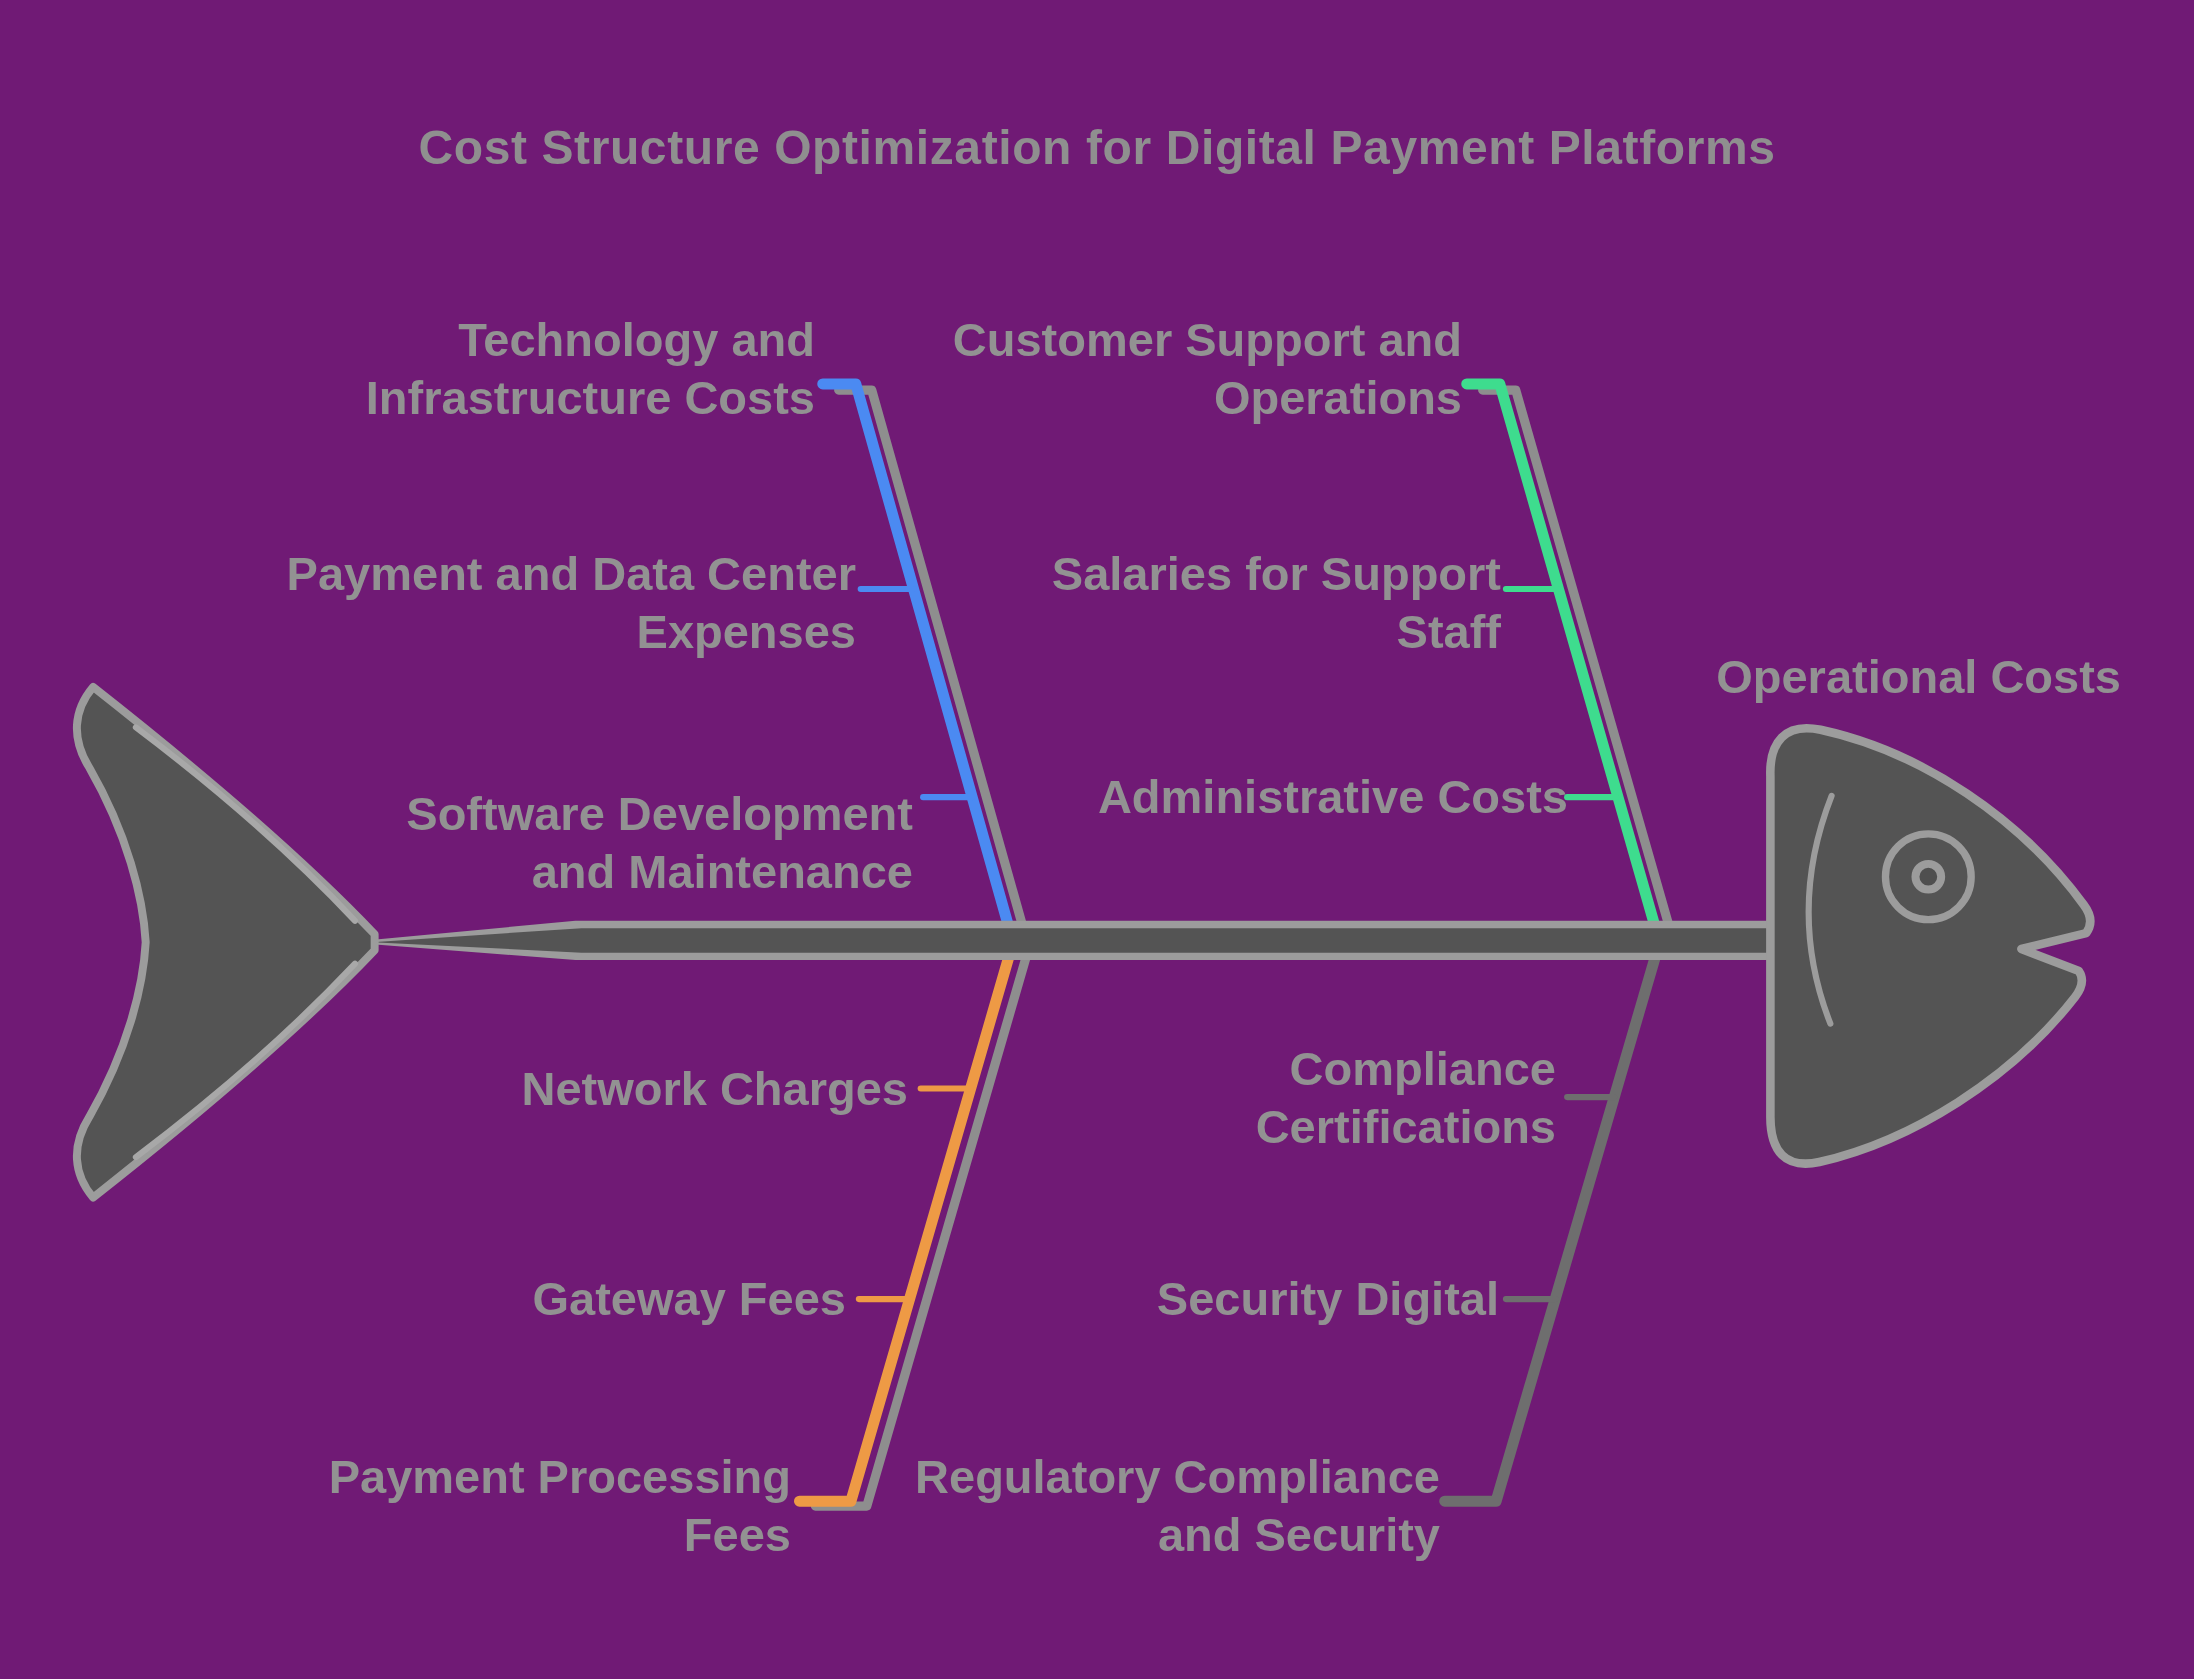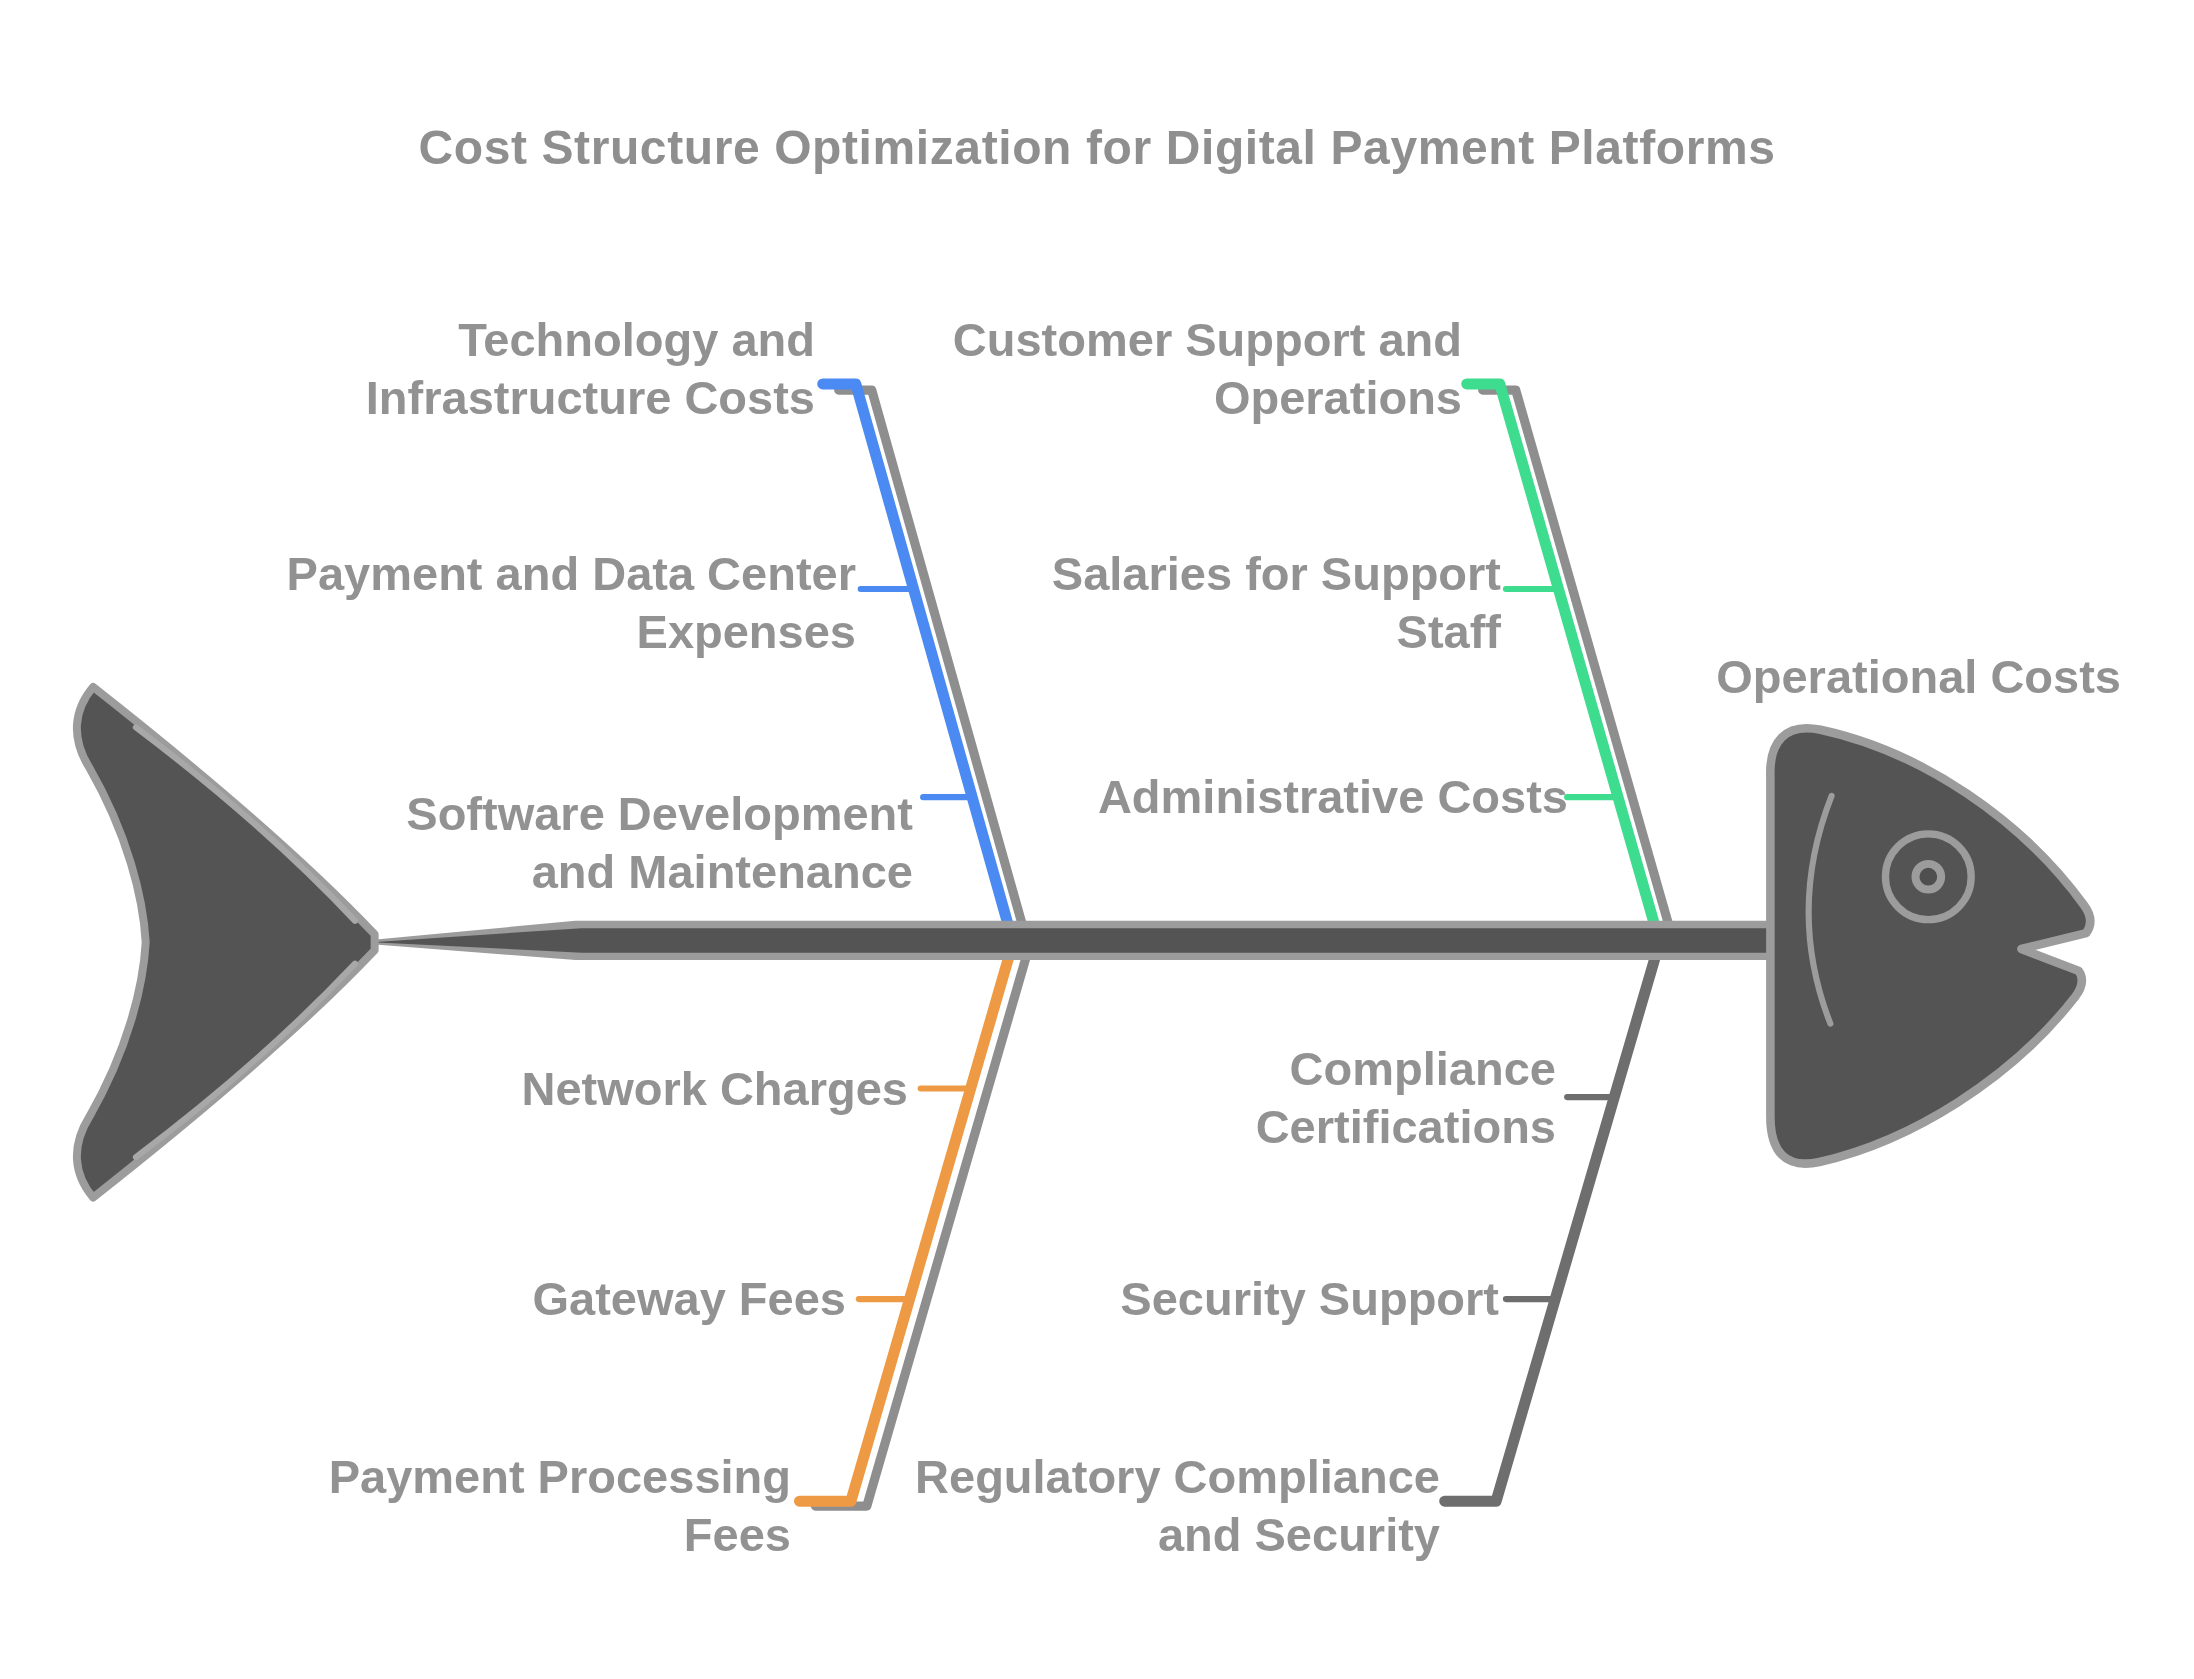--- a/index.html
+++ b/index.html
@@ -4,21 +4,21 @@
 <style>
   html, body {
     margin: 0;
     padding: 0;
     background: #000000;
   }
   #canvas {
     position: relative;
     width: 2194px;
     height: 1680px;
-    background: #ffffff;
+    background: #701a75;
     overflow: hidden;
     font-family: "Liberation Sans", "DejaVu Sans", sans-serif;
   }
   #skeleton-svg {
     position: absolute;
     left: 0;
     top: 0;
   }
   .diagram-title {
     position: absolute;
@@ -127,18 +127,18 @@
 
   <div class="lbl" style="right:73px; top:648px;">Operational Costs</div>
 
   <div class="lbl" style="right:1286px; top:1060px;">Network Charges</div>
   <div class="lbl" style="right:1348px; top:1270px;">Gateway Fees</div>
   <div class="lbl" style="right:1403px; top:1448px;">Payment Processing
 Fees</div>
 
   <div class="lbl" style="right:638px; top:1040px;">Compliance
 Certifications</div>
-  <div class="lbl" style="right:695px; top:1270px;">Security Support</div>
+  <div class="lbl" style="right:695px; top:1270px;">Security Digital</div>
   <div class="lbl" style="right:754px; top:1448px;text-align:right;">Regulatory Compliance
 and Security</div>
 
 </div>
 
 
 </body></html>

